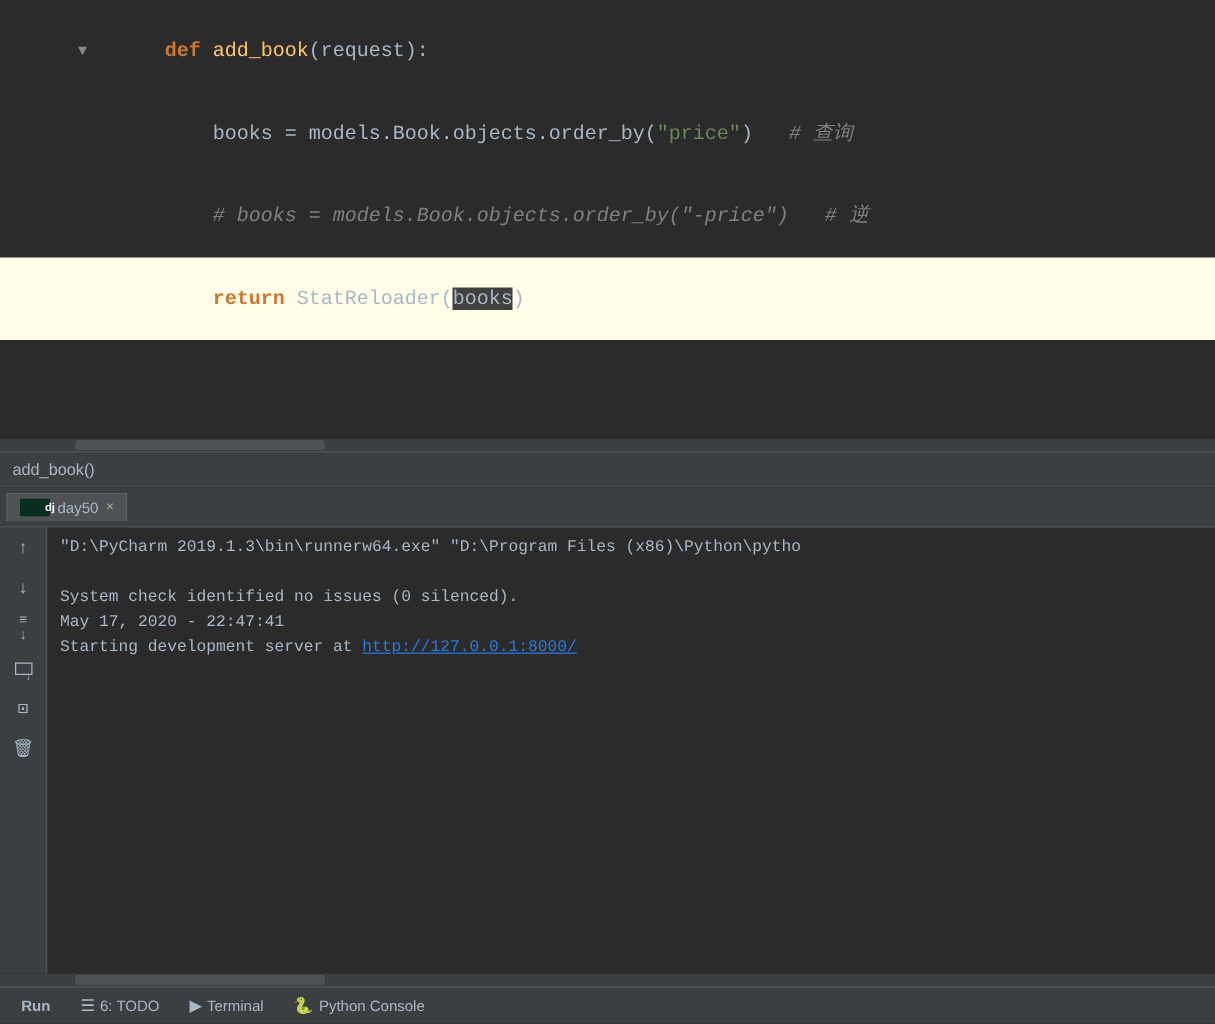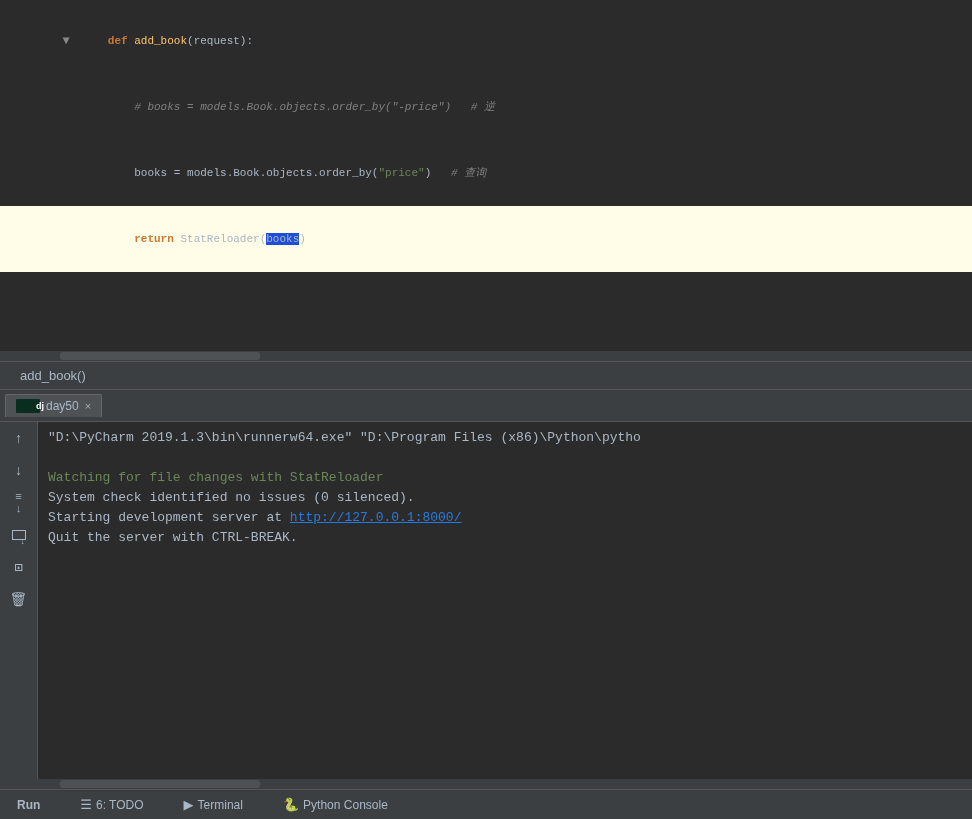--- a/index.html
+++ b/index.html
@@ -50,36 +50,36 @@
       color: #888;
       font-size: 13px;
       text-align: right;
       padding-right: 10px;
       user-select: none;
       position: relative;
     }
 
     .code-content {
       color: #a9b7c6;
-      font-size: 11px;
+      font-size: 16px;
     }
 
     
     .kw { color: #cc7832; font-weight: bold; }
     .fn { color: #ffc66d; }
     .str { color: #6a8759; }
     .comment { color: #808080; font-style: italic; }
     .var { color: #a9b7c6; }
-    .sel-text { background: #1d4ed8; color: #a9b7c6; }
+    .sel-text { background: #404040; color: #a9b7c6; }
 
     
     .breadcrumb-bar {
       background: #3c3f41;
       border-top: 1px solid #555;
-      padding: 3px 20px;
+      padding: 3px 10px;
       font-family: Arial, sans-serif;
       font-size: 13px;
       color: #a9b7c6;
       display: flex;
       align-items: center;
       min-height: 28px;
     }
 
     
     .run-panel {
@@ -186,21 +186,21 @@
     }
 
     
     .bottom-toolbar {
       display: flex;
       align-items: center;
       background: #3c3f41;
       border-top: 1px solid #555;
       min-height: 30px;
       padding: 0 5px;
-      gap: 16px;
+      gap: 0;
     }
 
     .bottom-btn {
       display: flex;
       align-items: center;
       gap: 4px;
       padding: 4px 12px;
       font-family: Arial, sans-serif;
       font-size: 12px;
       color: #a9b7c6;
@@ -245,28 +245,28 @@
         <span style="color:#888; font-size:12px;">▼</span>
       </div>
       <div class="code-content">
         <span class="kw">def </span><span class="fn">add_book</span><span class="var">(request):</span>
       </div>
     </div>
 
     <div class="code-line">
       <div class="line-gutter"></div>
       <div class="code-content">
-        <span class="comment">    # books = models.Book.objects.order_by("-price")   # 逆</span>
+        <span class="var">    books = models.Book.objects.order_by(</span><span class="str">"price"</span><span class="var">)   </span><span class="comment"># 查询</span>
       </div>
     </div>
 
     <div class="code-line">
       <div class="line-gutter"></div>
       <div class="code-content">
-        <span class="var">    books = models.Book.objects.order_by(</span><span class="str">"price"</span><span class="var">)   </span><span class="comment"># 查询</span>
+        <span class="comment">    # books = models.Book.objects.order_by("-price")   # 逆</span>
       </div>
     </div>
 
     <div class="code-line highlighted">
       <div class="line-gutter"></div>
       <div class="code-content">
         <span class="var">    </span><span class="kw">return </span><span class="var">StatReloader(</span><span class="sel-text">books</span><span class="var">)</span>
       </div>
     </div>
 
@@ -302,24 +302,23 @@
           <span style="position:absolute; right:-1px; bottom:-8px; font-size:9px; color:#a9b7c6;">↓</span>
         </span>
       </div>
       <div class="run-sidebar-btn">⊡</div>
       <div class="run-sidebar-btn">🗑</div>
     </div>
 
     <div class="run-output">
       <div class="cmd-line">"D:\PyCharm 2019.1.3\bin\runnerw64.exe" "D:\Program Files (x86)\Python\pytho</div>
       <div>&nbsp;</div>
-      <div style="color:#6a8759;">Watching for file changes with StatReloader</div>
       <div class="cmd-line">System check identified no issues (0 silenced).</div>
+      <div class="cmd-line">May 17, 2020 - 22:47:41</div>
       <div class="cmd-line">Starting development server at <a href="#" class="link-text">http://127.0.0.1:8000/</a></div>
-      <div class="cmd-line">Quit the server with CTRL-BREAK.</div>
     </div>
 
   </div>
 
   <div class="scrollbar-h">
     <div class="scrollbar-track"></div>
   </div>
 
 </div>
 

